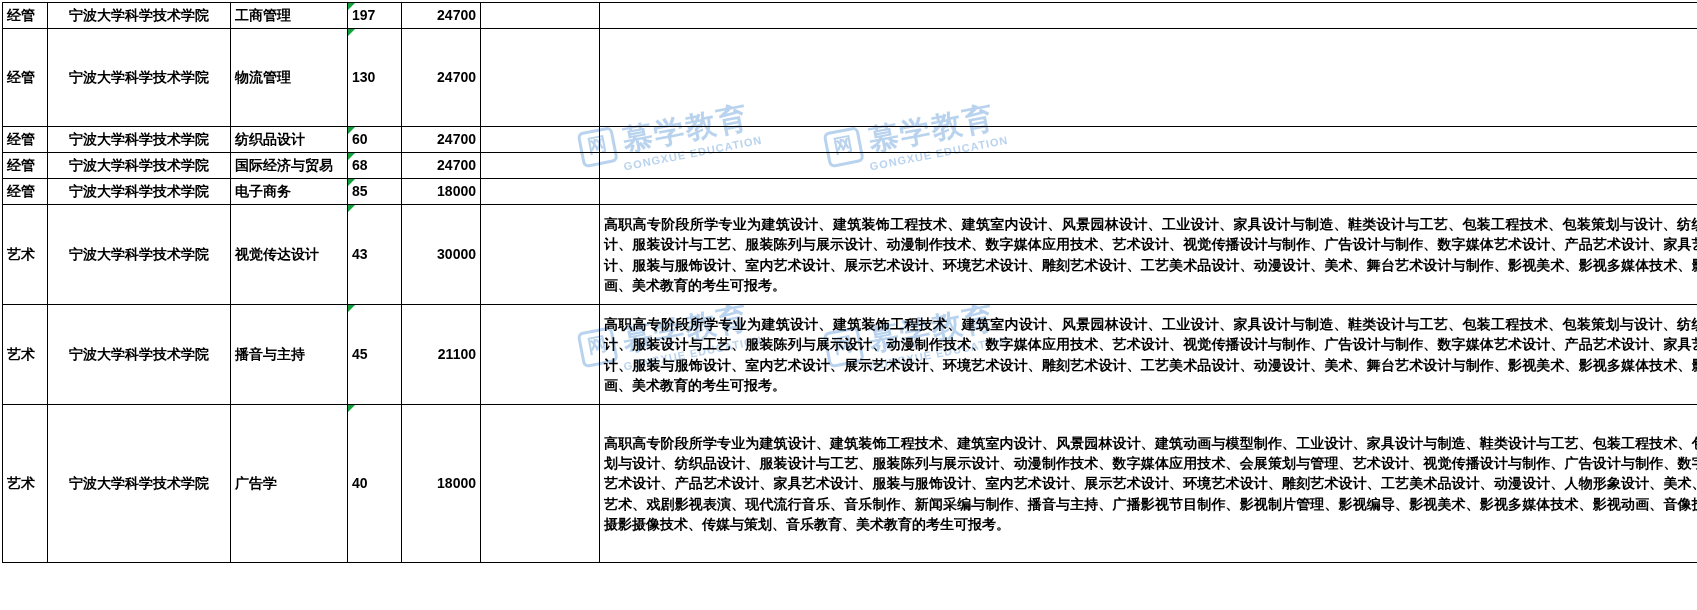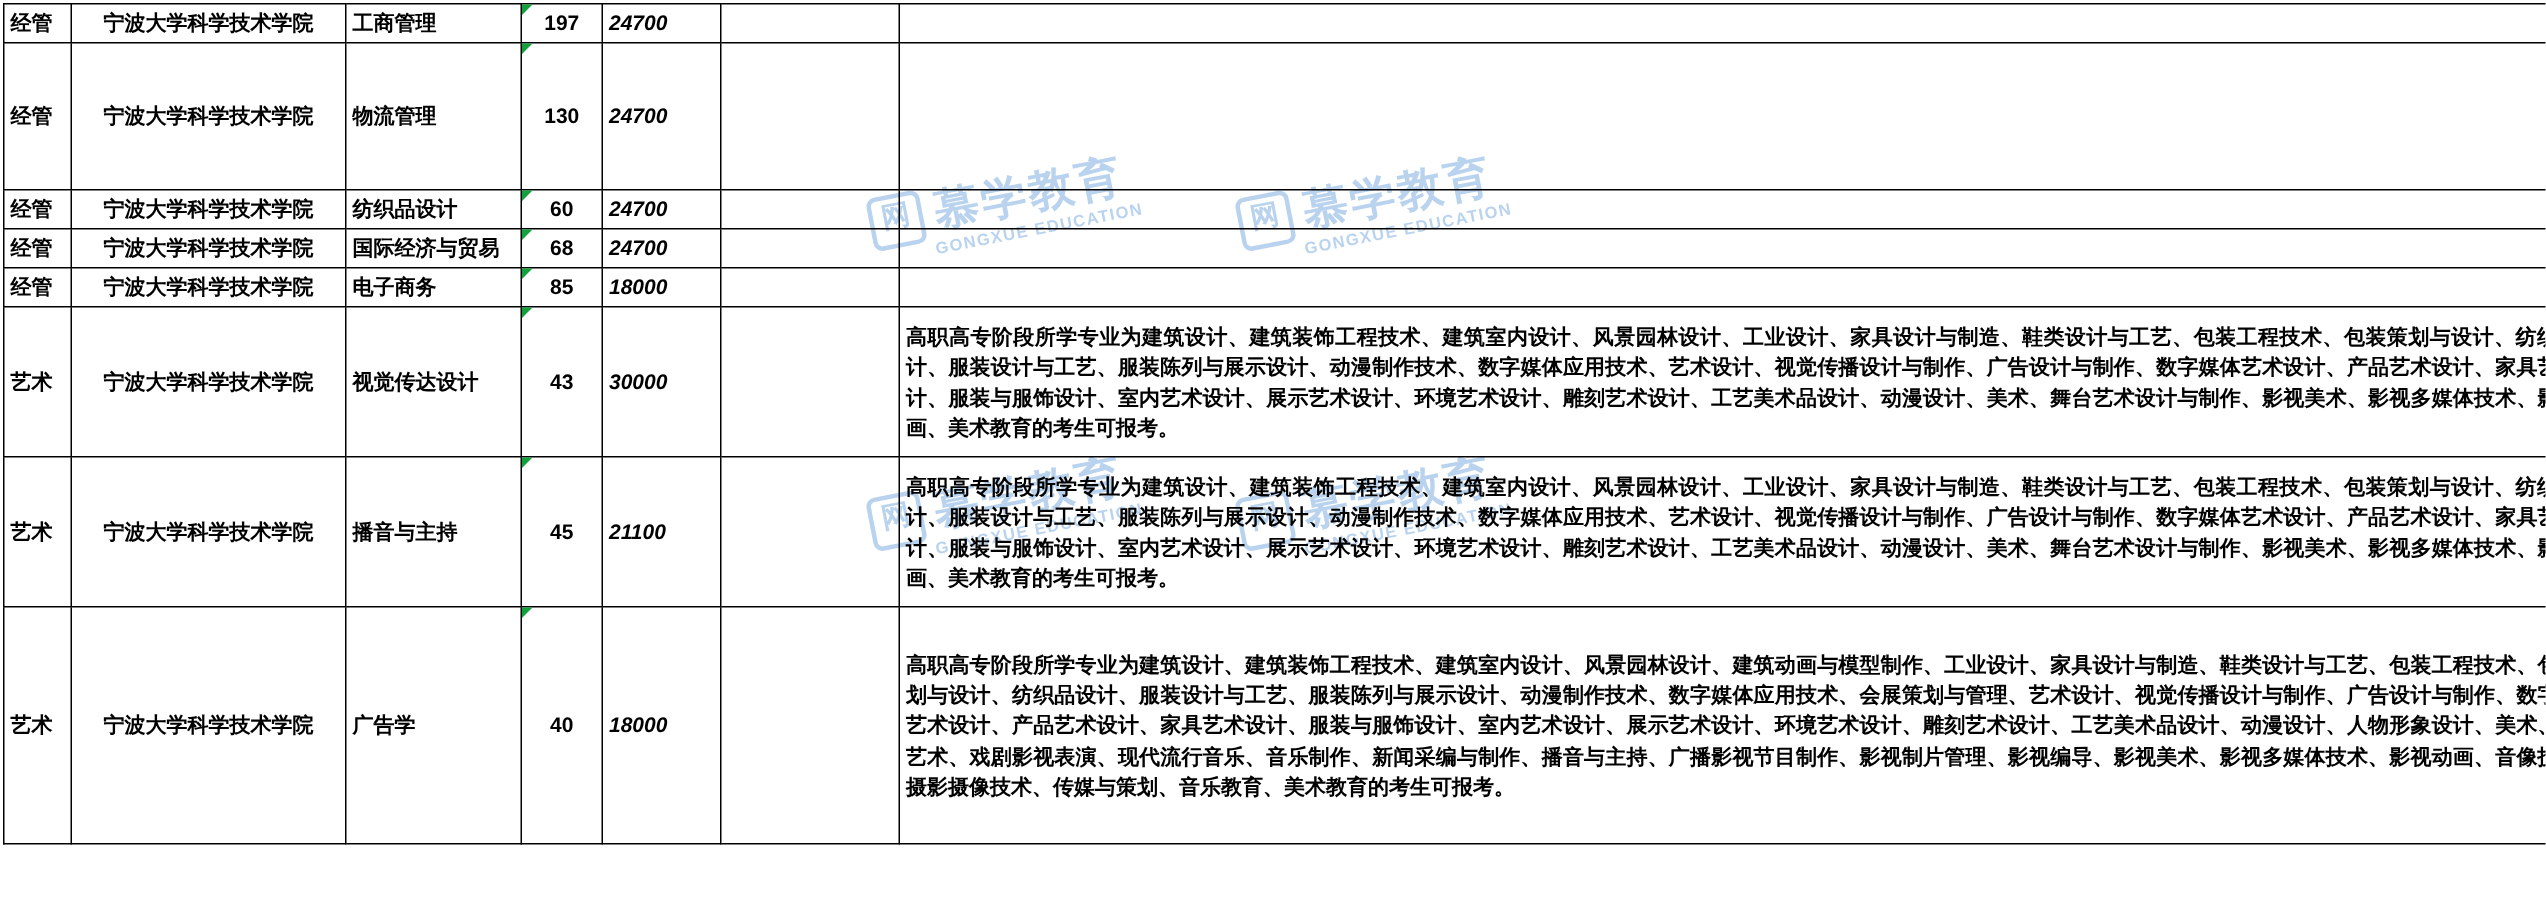--- a/index.html
+++ b/index.html
@@ -47,26 +47,25 @@
     padding-left: 2px;
     font-size: 13.5px;
   }
   td.c-major {
     width: 108px;
     text-align: left;
     padding-left: 6px;
   }
   td.c-plan {
     width: 45px;
-    text-align: center;
+    text-align: left;
   }
   td.c-fee {
     width: 70px;
-    text-align: left;
-    font-style: italic;
+    text-align: right;
   }
   td.c-blank {
     width: 110px;
   }
   td.c-note {
     width: 1130px;
     text-align: justify;
     text-align-last: left;
     font-size: 13px;
     line-height: 1.55;

